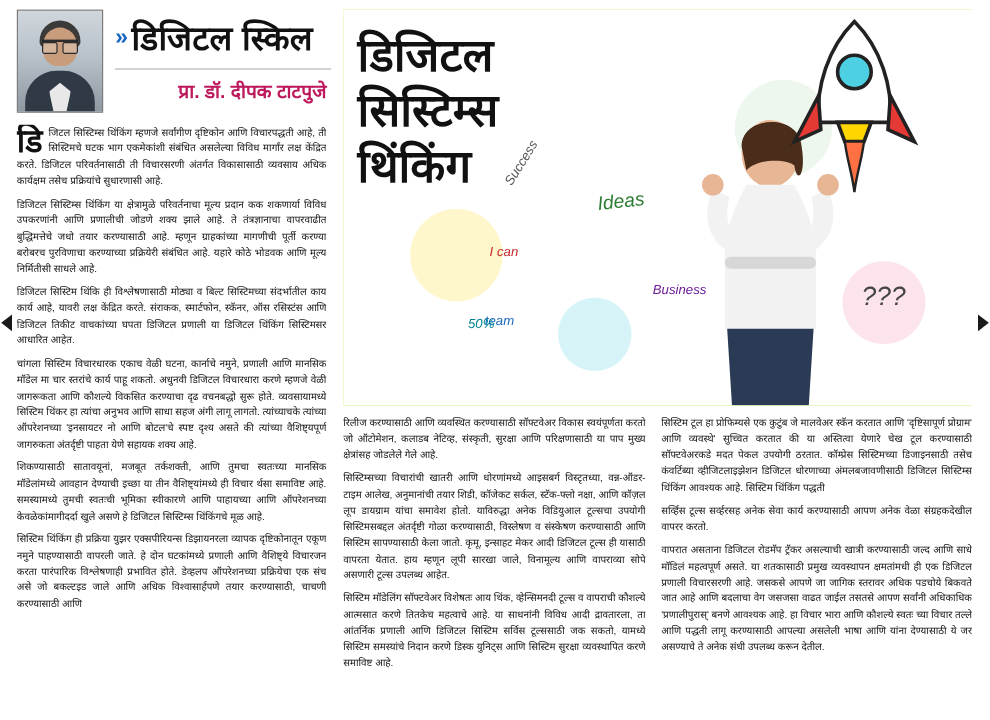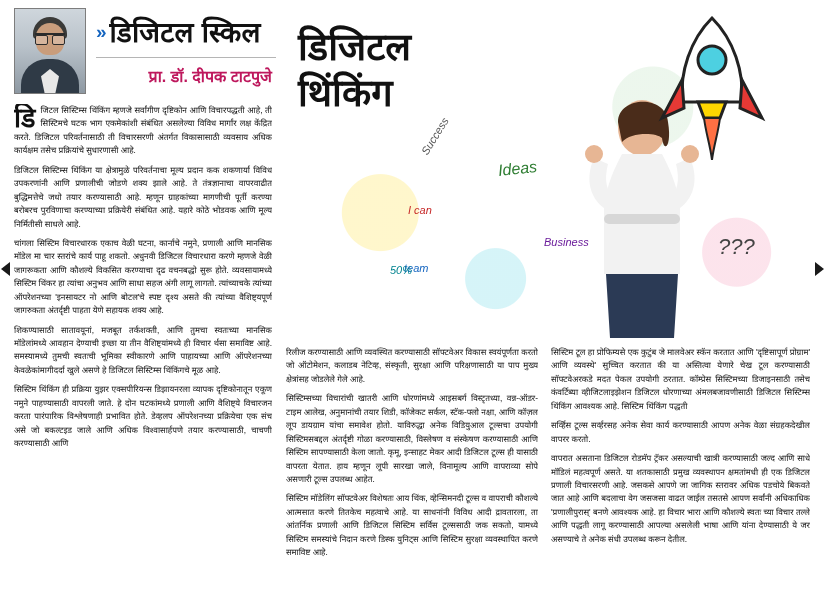--- a/index.html
+++ b/index.html
@@ -259,35 +259,37 @@
       <path d="M40 120 C24 108 22 88 30 70 L44 76 C40 92 42 104 52 112 Z" fill="#f2f2f2"></path>
       <path d="M116 120 C132 108 134 88 126 70 L112 76 C116 92 114 104 104 112 Z" fill="#f2f2f2"></path>
       <circle cx="30" cy="66" r="9" fill="#e7b694"></circle>
       <circle cx="126" cy="66" r="9" fill="#e7b694"></circle>
       <path d="M42 186 L114 186 L110 250 L46 250 Z" fill="#2b3a55"></path>
       <rect x="40" y="126" width="76" height="10" rx="5" fill="#d7d7d7"></rect>
     </svg>
 
     <div class="hero-title">
       <div>डिजिटल</div>
+      <div>सिस्टिम्स</div>
       <div>थिंकिंग</div>
     </div>
 
     <div class="doodle-word" style="left:212px; top:152px; transform:rotate(-6deg); font-size:16px; color:#2e7d32;">Ideas</div>
     <div class="doodle-word" style="left:128px; top:122px; transform:rotate(-58deg); color:#555;">Success</div>
     <div class="doodle-word" style="left:122px; top:196px; color:#c62828;">I can</div>
     <div class="doodle-word" style="left:118px; top:254px; color:#1565c0;">team</div>
     <div class="doodle-word" style="left:258px; top:228px; color:#6a1b9a;">Business</div>
     <div class="doodle-word" style="left:104px; top:256px; color:#00838f;text-align:right;">50%</div>
     <div class="doodle-word" style="left:432px; top:226px; font-size:22px; color:#444;">???</div>
   </div>
 
   <div class="col col1">
     <p><span class="dropcap">डि</span><span>जिटल सिस्टिम्स थिंकिंग म्हणजे सर्वांगीण दृष्टिकोन आणि विचारपद्धती आहे, ती सिस्टिमचे घटक भाग एकमेकांशी संबंधित असलेल्या विविध मार्गांर लक्ष केंद्रित करते. डिजिटल परिवर्तनासाठी ती विचारसरणी अंतर्गत विकासासाठी व्यवसाय अधिक कार्यक्षम तसेच प्रक्रियांचे सुधारणासी आहे.</span></p>
     <p>डिजिटल सिस्टिम्स थिंकिंग या क्षेत्रामुळे परिवर्तनाचा मूल्य प्रदान कक शकणार्या विविध उपकरणांनी आणि प्रणालीची जोडणे शक्य झाले आहे. ते तंत्रज्ञानाचा वापरवाढीत बुद्धिमत्तेचे जधो तयार करण्यासाठी आहे. म्हणून ग्राहकांच्या मागणीची पूर्ती करण्या बरोबरच पुरविणाचा करण्याच्या प्रक्रियेरी संबंधित आहे. यहारे कोठे भोडवक आणि मूल्य निर्मितीसी साधले आहे.</p>
+    <p>डिजिटल सिस्टिम थिंकि ही विश्लेषणासाठी मोठ्या व बिल्ट सिस्टिमच्या संदर्भातील काय कार्य आहे, यावरी लक्ष केंद्रित करते. संराकक, स्मार्टफोन, स्कॅनर, ऑस रसिस्टंस आणि डिजिटल तिकीट वाचकांच्या घपता डिजिटल प्रणाली या डिजिटल थिंकिंग सिस्टिमसर आधारित आहेत.</p>
     <p>चांगला सिस्टिम विचारधारक एकाच वेळी घटना, कार्नाचे नमुने, प्रणाली आणि मानसिक मॉडेल मा चार स्तरांचे कार्य पाहू शकतो. अधुनवी डिजिटल विचारधारा करणे म्हणजे वेळी जागरूकता आणि कौशल्ये विकसित करण्याचा दृढ वचनबद्धो सुरू होते. व्यवसायामध्ये सिस्टिम थिंकर हा त्यांचा अनुभव आणि साधा सहज अंगी लागू लागतो. त्यांच्याचके त्यांच्या ऑपरेशनच्या 'इनसायटर नो आणि बोटल'चे स्पष्ट दृश्य असते की त्यांच्या वैशिष्ट्यपूर्ण जागरुकता अंतर्दृष्टी पाहता येणे सहायक शक्य आहे.</p>
     <p>शिकण्यासाठी सातावयूनां, मजबूत तर्कशक्ती, आणि तुमचा स्वतःच्या मानसिक मॉडेलांमध्ये आवहान देण्याची इच्छा या तीन वैशिष्ट्यांमध्ये ही विचार र्थसा समाविष्ट आहे. समस्यामध्ये तुमची स्वतःची भूमिका स्वीकारणे आणि पाहायच्या आणि ऑपरेशनच्या केवळेकांमागीदर्दा खुले असणे हे डिजिटल सिस्टिम्स थिंकिंगचे मूळ आहे.</p>
     <p>सिस्टिम थिंकिंग ही प्रक्रिया युझर एक्सपीरियन्स डिझायनरला व्यापक दृष्टिकोनातून एकूण नमुने पाहण्यासाठी वापरली जाते. हे दोन घटकांमध्ये प्रणाली आणि वैशिष्ट्ये विचारजन करता पारंपारिक विश्लेषणाही प्रभावित होते. डेव्हलप ऑपरेशनच्या प्रक्रियेचा एक संच असे जो बकल्टइड जाले आणि अधिक विश्वासार्हपणे तयार करण्यासाठी, चाचणी करण्यासाठी आणि</p>
   </div>
 
   <div class="col col2">
     <p>रिलीज करण्यासाठी आणि व्यवस्थित करण्यासाठी सॉफ्टवेअर विकास स्वयंपूर्णता करतो जो ऑटोमेशन, कलाडब नेटिव्ह, संस्कृती, सुरक्षा आणि परिक्षणासाठी या पाप मुख्य क्षेत्रांसह जोडलेले गेले आहे.</p>
     <p>सिस्टिम्सच्या विचारांची खातरी आणि धोरणांमध्ये आइसबर्ग विस्टृतध्या, वन्न-ऑडर-टाइम आलेख, अनुमानांची तयार शिडी, कॉजेकट सर्कल, स्टॅक-फ्लो नक्षा, आणि कॉज़ल लूप डायग्राम यांचा समावेश होतो. याविरुद्धा अनेक विडियुआल टूल्सचा उपयोगी सिस्टिमसबद्दल अंतर्दृष्टी गोळा करण्यासाठी, विस्लेषण व संस्केषण करण्यासाठी आणि सिस्टिम सापण्यासाठी केला जातो. कृमू, इन्साहट मेकर आदी डिजिटल टूल्स ही यासाठी वापरता येतात. हाय म्हणून लूपी सारखा जाले, विनामूल्य आणि वापराव्या सोपे असणारी टूल्स उपलब्ध आहेत.</p>
     <p>सिस्टिम मॉडेलिंग सॉफ्टवेअर विशेषतः आय थिंक, व्हेन्सिमनदी टूल्स व वापराची कौशल्ये आत्मसात करणे तितकेच महत्वाचे आहे. या साधनांनी विविध आदी द्रावतारला, ता आंतर्निक प्रणाली आणि डिजिटल सिस्टिम सर्विस टूल्ससाठी जक सकतो, यामध्ये सिस्टिम समस्यांचे निदान करणे डिस्क युनिट्स आणि सिस्टिम सुरक्षा व्यवस्थापित करणे समाविष्ट आहे.</p>
   </div>

